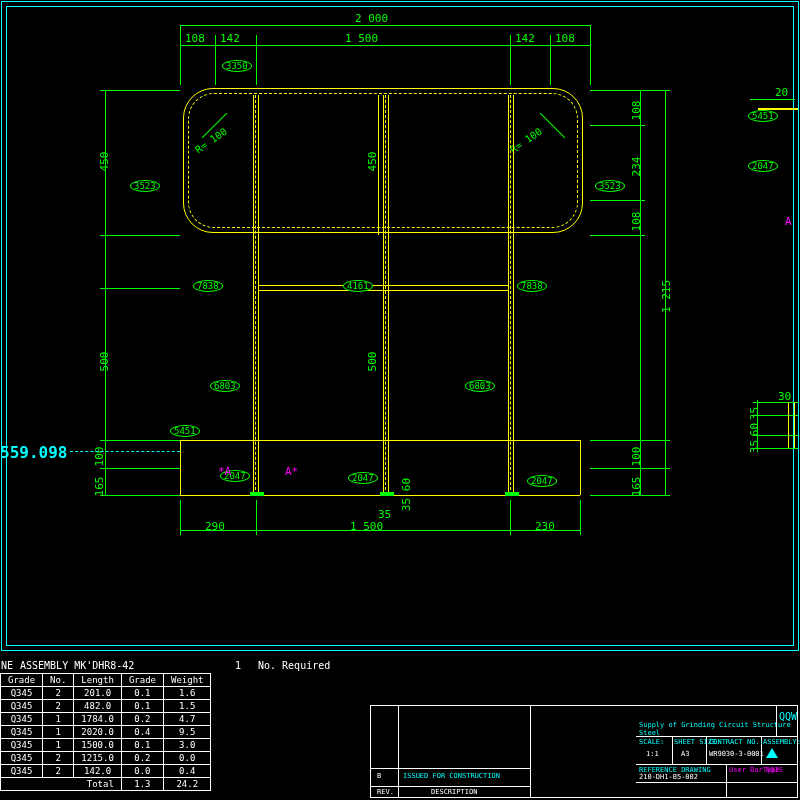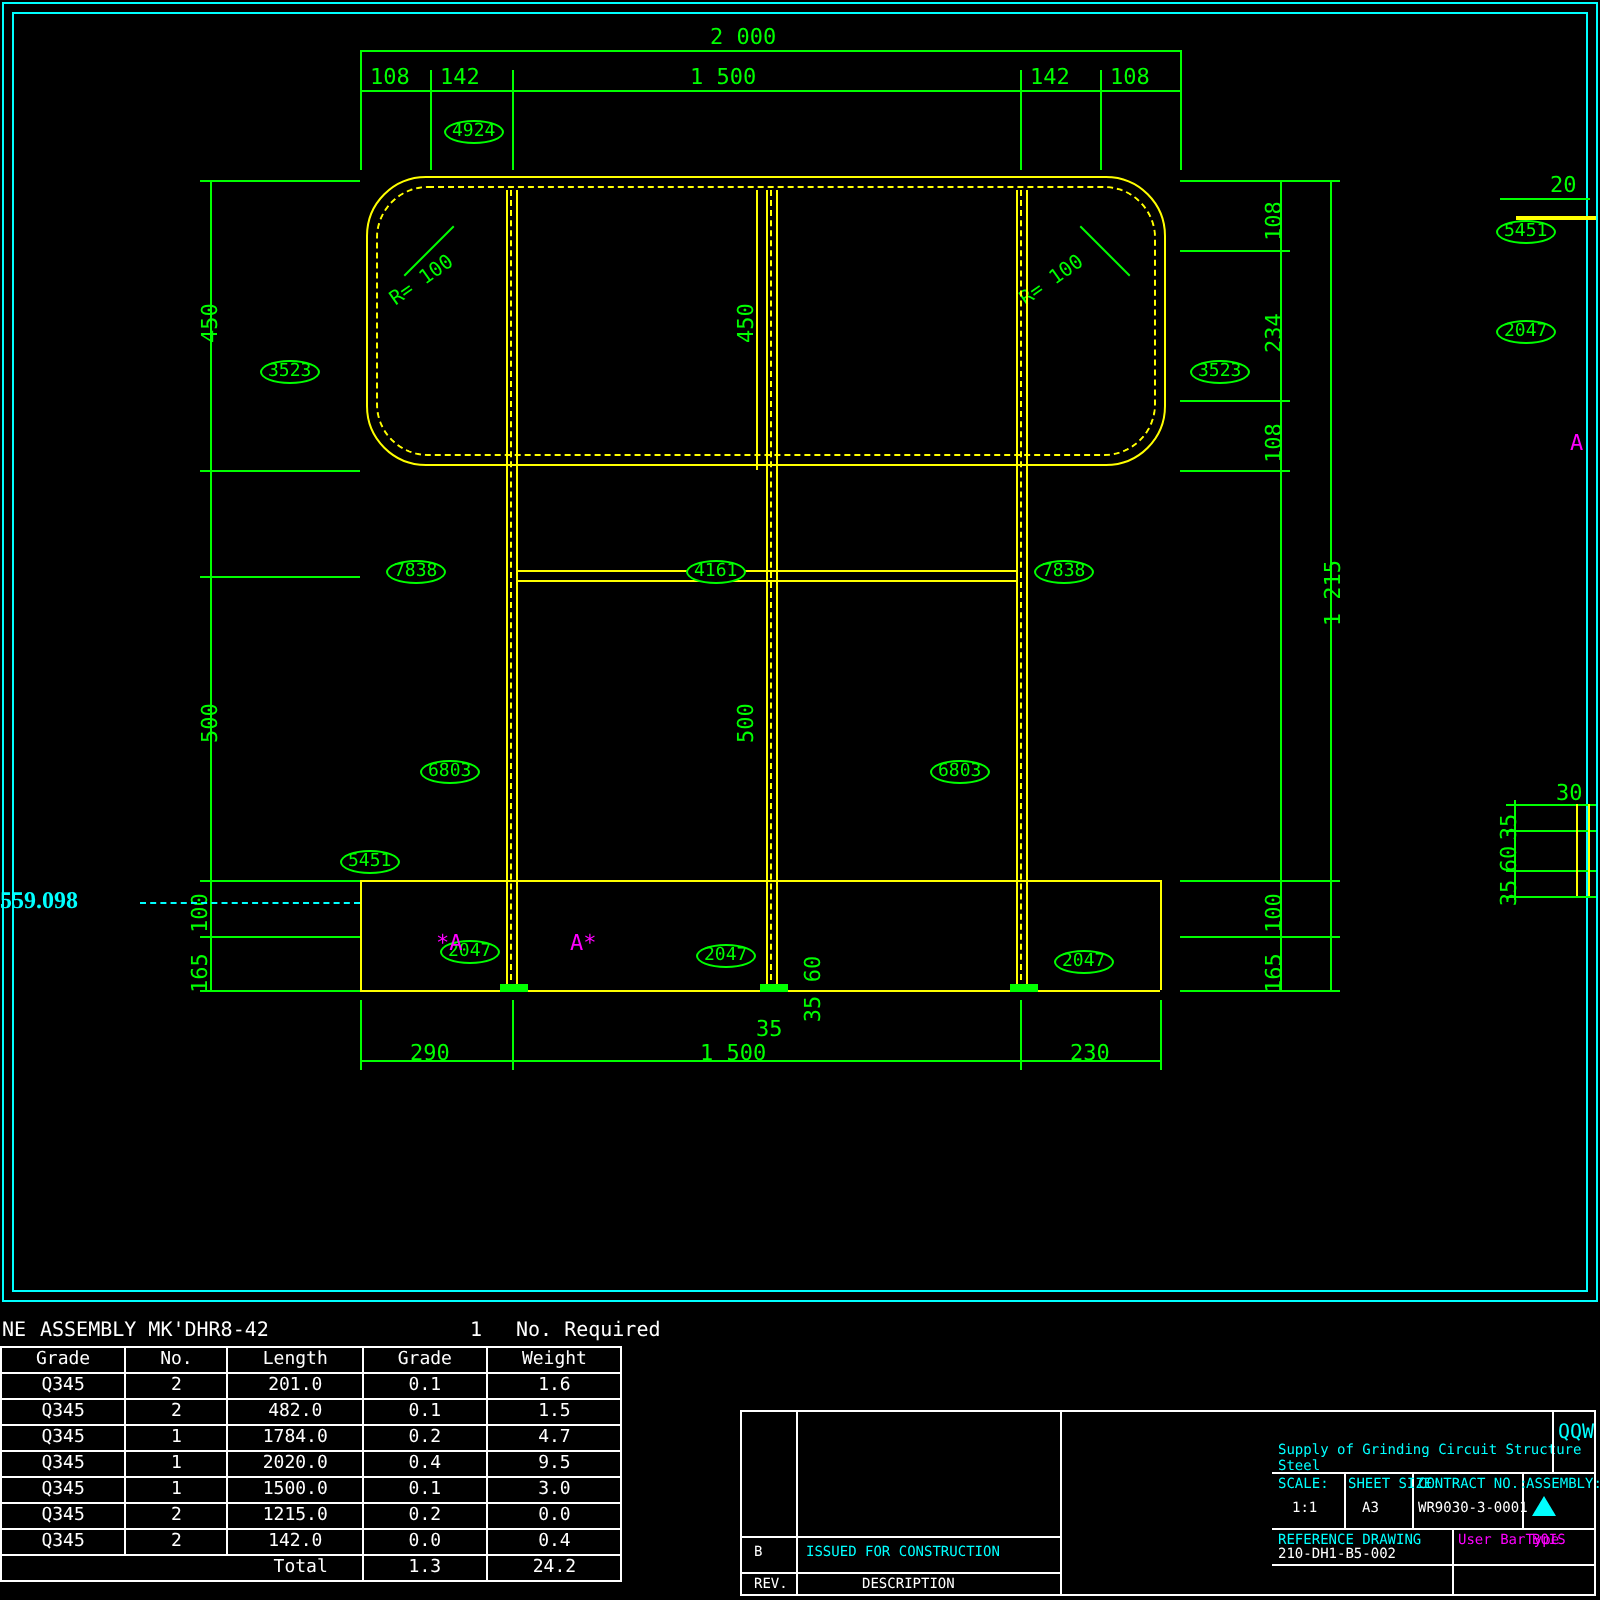--- a/index.html
+++ b/index.html
@@ -61,38 +61,37 @@
     border-radius: 30px;
   }
   .rounded-rect-inner {
     position: absolute;
     border: 1px dashed #ffff00;
     border-radius: 26px;
   }
   .coord-text {
     position: absolute;
     color: #00ffff;
-    font-size: 12px;
+    font-size: 16px;
     font-weight: bold;
-    font-family: Liberation Serif, serif;
   }
   .marker-text {
     position: absolute;
     color: #ff00ff;
     font-size: 11px;
   }
   .table {
     position: absolute;
     border-collapse: collapse;
     color: #fff;
     font-size: 9px;
   }
   .table td, .table th {
     border: 1px solid #fff;
-    padding: 1px 17px;
+    padding: 1px 7px;
     text-align: center;
     font-weight: normal;
   }
   .title-text {
     position: absolute;
     color: #fff;
     font-size: 10px;
   }
   .title-block {
     position: absolute;
@@ -172,21 +171,21 @@
 
 <div class="yellow-line-h" style="left:180px;top:440px;width:400px"></div>
 <div class="yellow-line-h" style="left:180px;top:495px;width:400px"></div>
 <div class="yellow-line-v" style="left:180px;top:440px;height:55px"></div>
 <div class="yellow-line-v" style="left:580px;top:440px;height:55px"></div>
 
 <div class="green-accent" style="left:250px;top:492px;width:14px;height:4px"></div>
 <div class="green-accent" style="left:380px;top:492px;width:14px;height:4px"></div>
 <div class="green-accent" style="left:505px;top:492px;width:14px;height:4px"></div>
 
-<div class="bubble" style="left:222px;top:60px">4924</div>
+<div class="bubble" style="left:222px;top:60px">3350</div>
 <div class="bubble" style="left:130px;top:180px">3523</div>
 <div class="bubble" style="left:595px;top:180px">3523</div>
 <div class="bubble" style="left:193px;top:280px">7838</div>
 <div class="bubble" style="left:343px;top:280px">4161</div>
 <div class="bubble" style="left:517px;top:280px">7838</div>
 <div class="bubble" style="left:210px;top:380px">6803</div>
 <div class="bubble" style="left:465px;top:380px">6803</div>
 <div class="bubble" style="left:170px;top:425px">5451</div>
 <div class="bubble" style="left:220px;top:470px">2047</div>
 <div class="bubble" style="left:348px;top:472px">2047</div>

